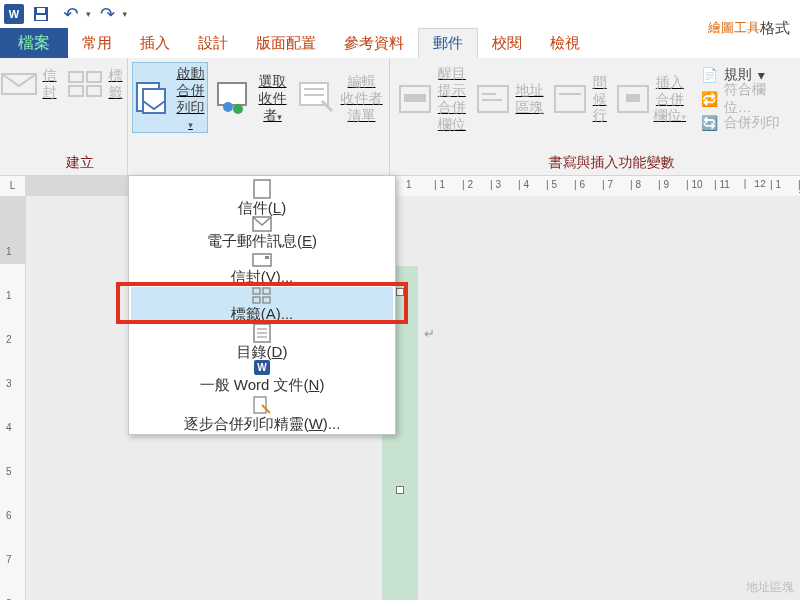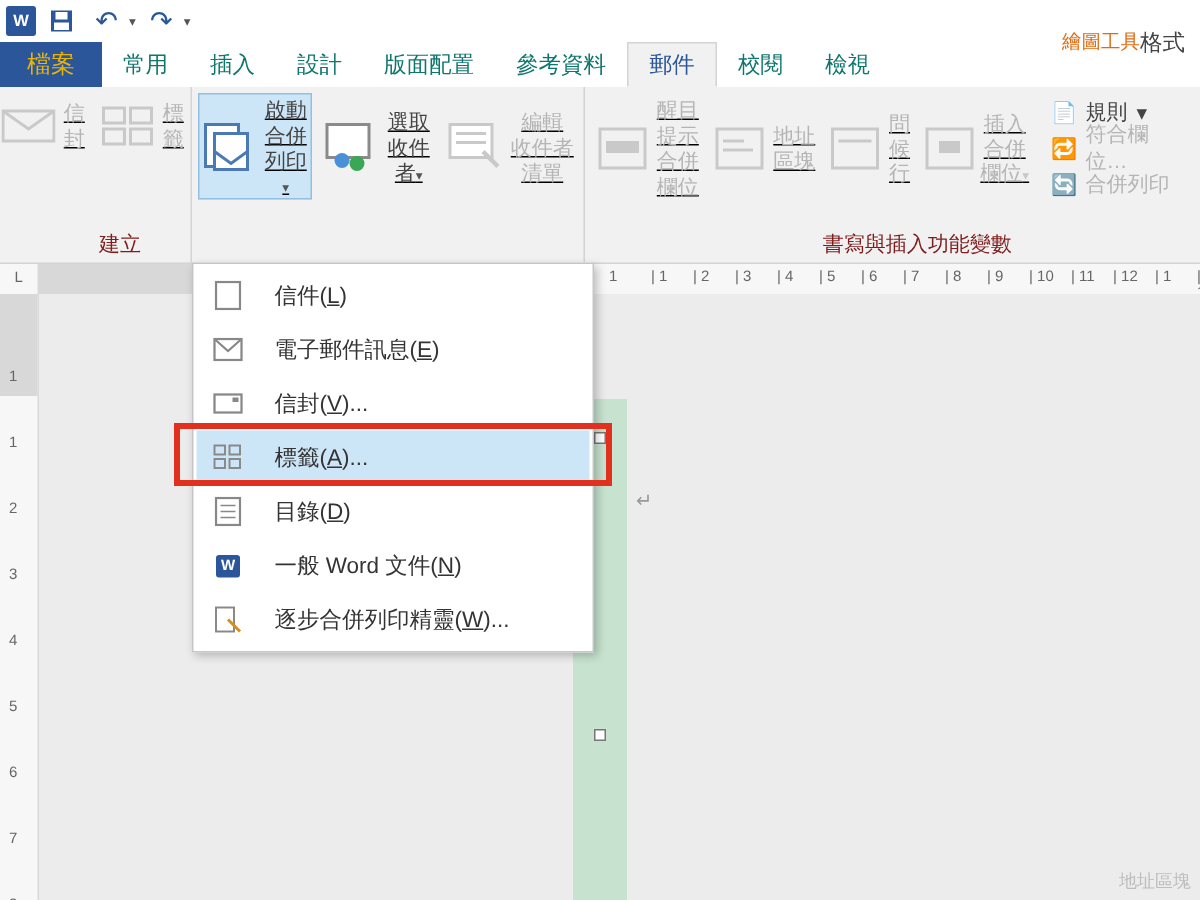--- a/index.html
+++ b/index.html
@@ -7,22 +7,22 @@
 
   
   .titlebar { height: 28px; background: #fff; border-bottom: 1px solid #fff; display: flex; align-items: center; padding-left: 4px; gap: 4px; }
   .word-logo { width: 20px; height: 20px; background: #2b579a; color: #fff; display:flex; align-items:center; justify-content:center; font-size:11px; font-weight:bold; border-radius:2px;}
   .qat-btn { width: 26px; height: 24px; display:flex; align-items:center; justify-content:center; color:#2b579a; font-size:14px; }
   .qat-btn svg { width:16px; height:16px; }
   .qat-drop { font-size:9px; color:#555; margin-left:-2px;}
 
   
   .tabstrip { height: 30px; display: flex; align-items: stretch; background: #fff; position: relative; }
-  .tab { padding: 0 14px; display:flex; align-items:center; font-size: 15px; color: #0f766e; cursor:pointer; }
-  .tab.file { background: #2b579a; color: #eab308; padding: 0 18px; font-size: 16px;}
+  .tab { padding: 0 14px; display:flex; align-items:center; font-size: 15px; color: #c2410c; cursor:pointer; }
+  .tab.file { background: #2b579a; color: #86efac; padding: 0 18px; font-size: 16px;}
   .tab.active { border: 1px solid #d4d4d4; border-bottom: 1px solid #f1f1f1; background: #f1f1f1; color: #2b579a; }
   .context-wrap { position:absolute; right:6px; top:-28px; height:56px; width:90px; display:flex; align-items:center; justify-content:center;}
   .context-head { font-size:13px; color:#de6a10; height:28px; display:flex; align-items:center;}
   .context-tab  { font-size:15px; color:#444; height:28px; display:flex; align-items:center;}
 
   
   .ribbon { height: 118px; background: #f1f1f1; border-bottom: 1px solid #d4d4d4; display:flex; position:relative; }
   .group { border-right: 1px solid #d4d4d4; padding: 4px 8px 0 8px; display:flex; flex-direction:column; align-items:center; justify-content:flex-start; }
   .group .row { display:flex; gap:6px; }
   .group .glabel { font-size: 14px; color:#7f1d1d; margin-top:auto; padding-bottom:3px;margin-left:33px; }
@@ -50,21 +50,21 @@
   .workarea { position:absolute; top:196px; left:0; right:0; bottom:0; display:flex; background:#ececec;}
   .vruler { width:26px; background:#f7f7f7; border-right:1px solid #d9d9d9; position:relative; font-size:10px; color:#666;}
   .vruler .dark { position:absolute; left:0; right:0; top:0; background:#d8d8d8;}
   .vruler .mark { position:absolute; left:6px; }
   .canvas { flex:1; position:relative; background:#ececec; }
   .sel-green { position:absolute; background:#c7e2cf; }
   .handle { position:absolute; width:8px; height:8px; background:#fff; border:1px solid #777; }
 
   
   .menu { position:absolute; left:128px; top:175px; width:268px; background:#fff; border:1px solid #c6c6c6; box-shadow:2px 2px 6px rgba(0,0,0,0.25); padding:3px 2px; z-index:20;}
-  .mitem { height:36px; display:flex; align-items:center; gap:20px; padding:0 10px; font-size:15px; color:#333; }
+  .mitem { height:36px; display:flex; align-items:center; gap:0; padding:0 10px; font-size:15px; color:#333;flex-direction:column; }
   .mitem.hover { background:#cde6f7; }
   .mitem .mico { width:22px; height:22px; display:flex; align-items:center; justify-content:center; color:#555;}
   .mitem u { text-decoration: underline; }
   .highlight-box { position:absolute; border:4px solid #e1301e; z-index:30; pointer-events:none;}
 
   .watermark { position:absolute; right:6px; bottom:4px; font-size:12px; color:#bdbdbd; z-index:5;}
 
   svg { display:block; }
 </style>
 </head>
@@ -237,21 +237,21 @@
       <div class="mark" style="left: 436px;">| 2</div>
       <div class="mark" style="left: 464px;">| 3</div>
       <div class="mark" style="left: 492px;">| 4</div>
       <div class="mark" style="left: 520px;">| 5</div>
       <div class="mark" style="left: 548px;">| 6</div>
       <div class="mark" style="left: 576px;">| 7</div>
       <div class="mark" style="left: 604px;">| 8</div>
       <div class="mark" style="left: 632px;">| 9</div>
       <div class="mark" style="left: 660px;">| 10</div>
       <div class="mark" style="left: 688px;">| 11</div>
-      <div class="mark" style="left: 716px;">| 12</div>
+      <div class="mark" style="left: 716px; font-family: Liberation Mono, monospace;">| 12</div>
       <div class="mark" style="left: 744px;">| 1</div>
       <div class="mark" style="left: 772px;">| 14</div>
     </div>
 </div>
 
 <div class="workarea">
   <div class="vruler">
     <div class="dark" style="height:68px"></div>
   <div class="mark" style="top: 50px;">1</div>
       <div class="mark" style="top: 94px;">1</div>

